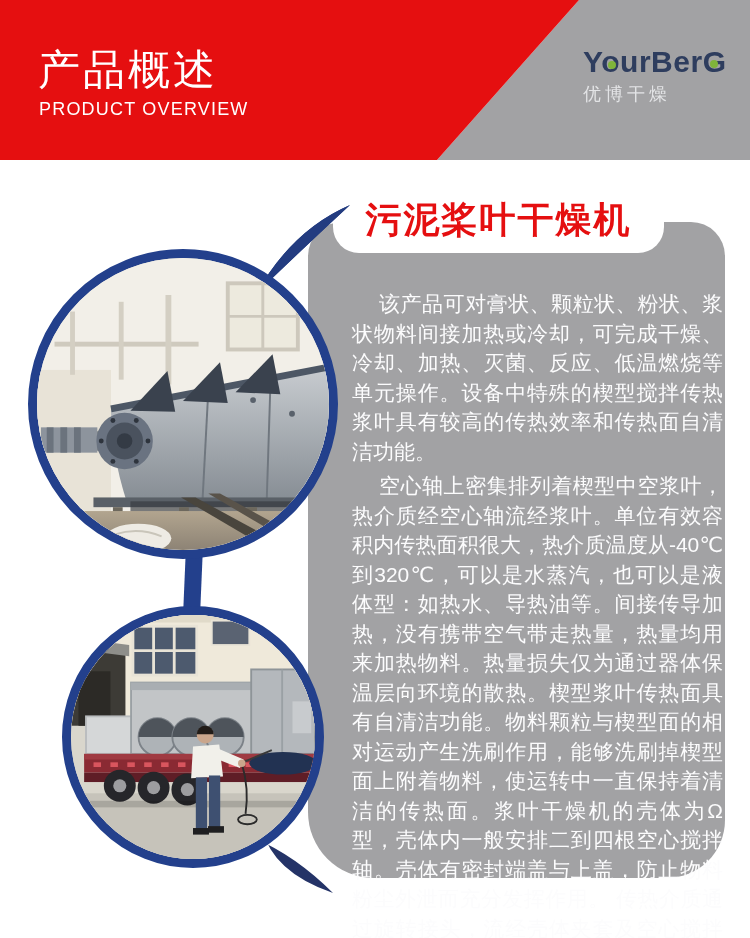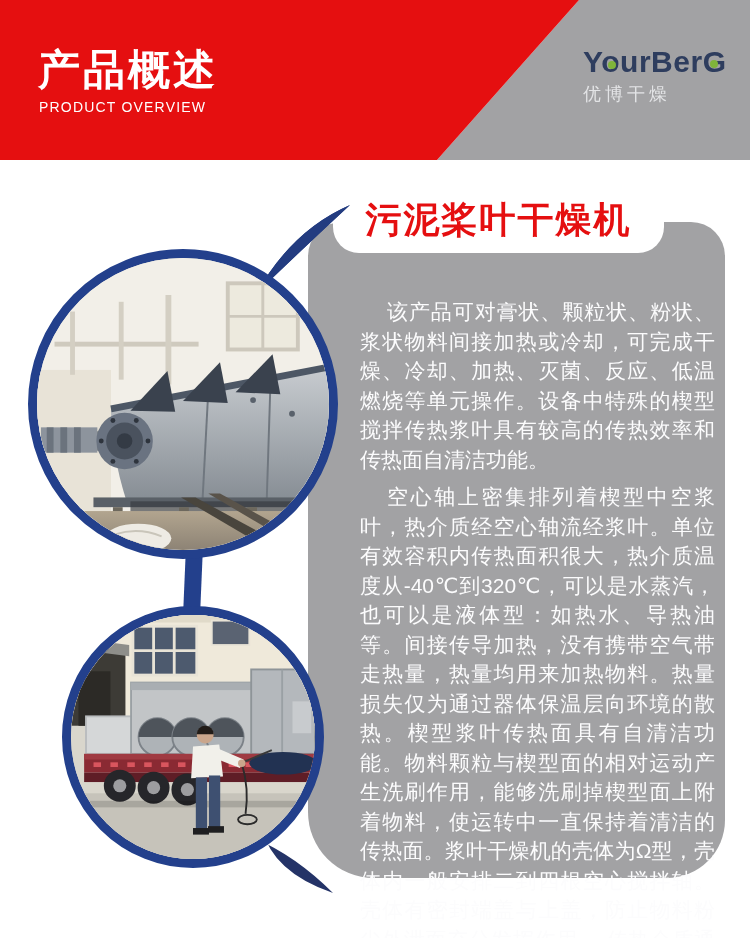--- a/index.html
+++ b/index.html
@@ -3,25 +3,25 @@
 <meta charset="utf-8">
 <style>
   html,body{margin:0;padding:0;background:#fff;}
   .page{
     position:relative;width:750px;height:938px;overflow:hidden;background:#ffffff;
     font-family:"Liberation Sans","DejaVu Sans",sans-serif;
   }
   
   .header-svg{position:absolute;left:0;top:0;width:750px;height:160px;display:block;}
   .hdr-title{
-    position:absolute;left:38px;top:42px;color:#ffffff;font-size:42px;font-weight:700;
+    position:absolute;left:38px;top:42px;color:#ffffff;font-size:42px;font-weight:400;
     letter-spacing:3px;z-index:5;white-space:nowrap;
   }
   .hdr-sub{
-    position:absolute;left:39px;top:99px;color:#ffffff;font-size:14px;font-weight:400;
+    position:absolute;left:39px;top:99px;color:#ffffff;font-size:18px;font-weight:400;
     letter-spacing:1.2px;z-index:5;white-space:nowrap;
   }
   .logo-box{position:absolute;left:583px;top:46px;width:150px;z-index:5;}
   .logo-text{
     position:relative;color:#2e3d5e;font-size:30px;font-weight:700;letter-spacing:0.5px;
     white-space:nowrap;line-height:32px;
   }
   .logo-dot{position:absolute;width:8px;height:8px;border-radius:50%;background:#7fb43a;}
   .logo-dot.d1{left:25px;top:15px;}
   .logo-dot.d2{left:127px;top:14px;}
@@ -38,21 +38,21 @@
     border-radius:0 0 26px 26px;z-index:2;text-align:center;
   }
   .product-title{
     color:#e50f10;font-size:36px;font-weight:700;letter-spacing:2px;line-height:48px;
     white-space:nowrap;
   }
   .body-text{
     position:absolute;left:352px;top:289px;width:371px;z-index:2;
     color:#fcfcfd;font-size:21px;line-height:29.5px;text-align:justify;
   }
-  .body-text p{margin:8px;text-indent:27px;}
+  .body-text p{margin:0;text-indent:27px;}
   .body-text p + p{margin-top:5px;}
   
   .decor-svg{position:absolute;left:0;top:0;width:750px;height:938px;z-index:3;pointer-events:none;}
   
   .photo-circle{
     position:absolute;border:9px solid #23408c;border-radius:50%;overflow:hidden;
     box-sizing:border-box;background:#e8e4da;z-index:4;
   }
   .photo-circle.c1{left:28px;top:249px;width:310px;height:310px;}
   .photo-circle.c2{left:62px;top:606px;width:262px;height:262px;}

